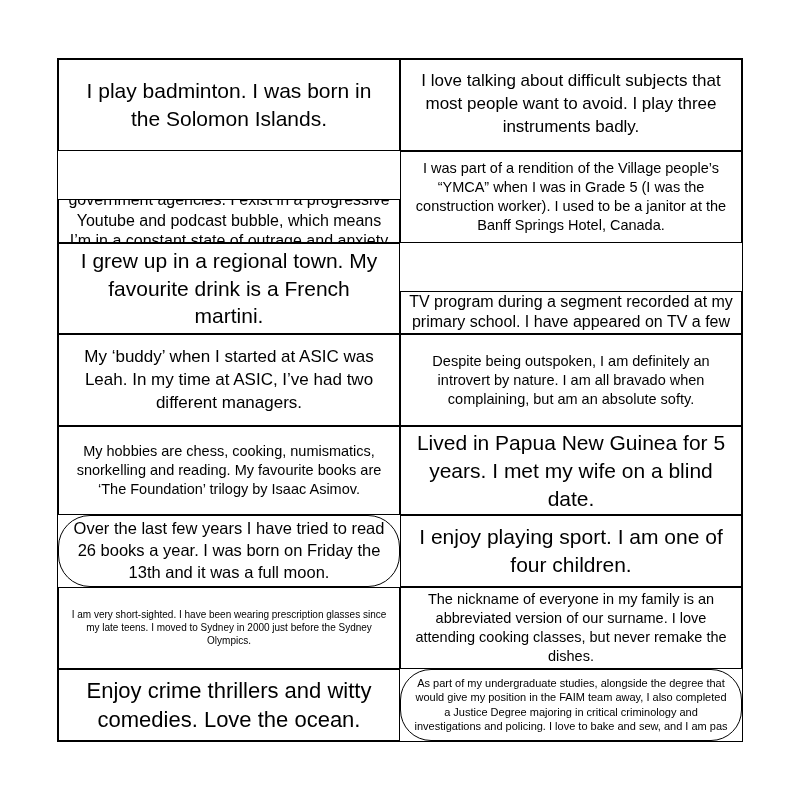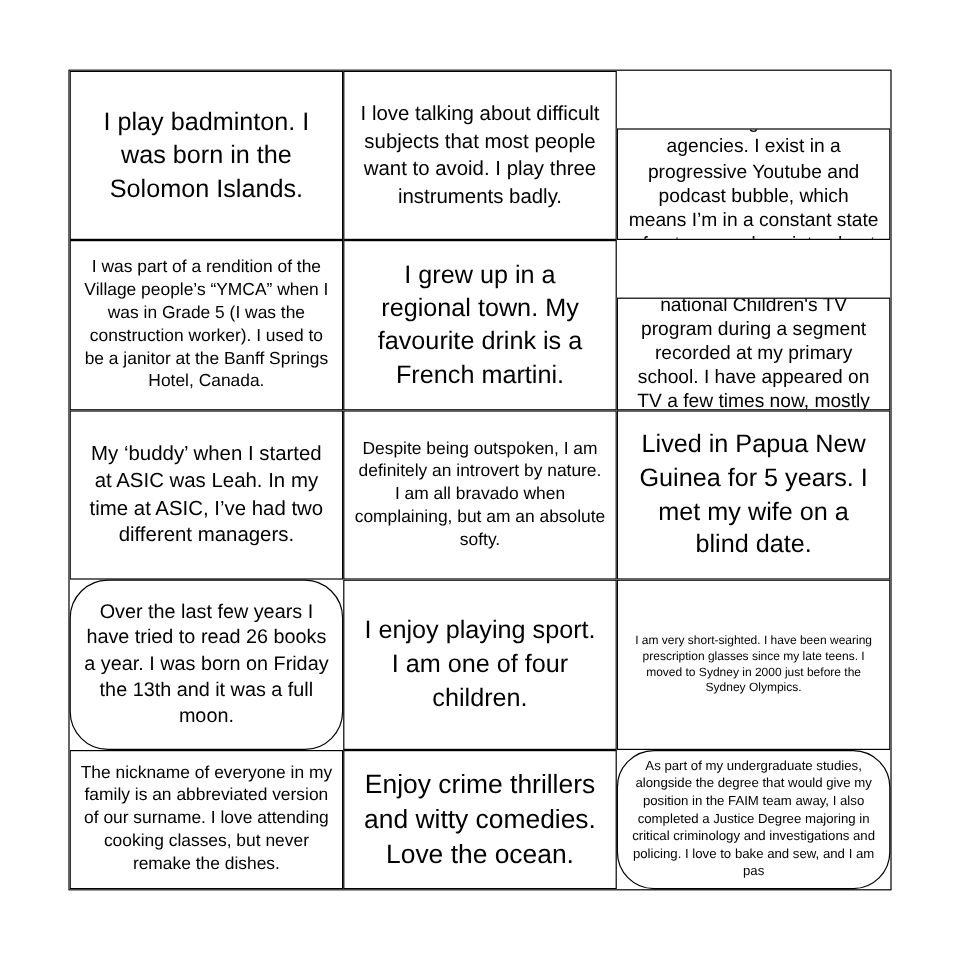--- a/index.html
+++ b/index.html
@@ -18,21 +18,21 @@
     background: #ffffff;
   }
   .bingo-card {
     position: absolute;
     left: 57px;
     top: 58px;
     width: 686px;
     height: 684px;
     box-sizing: border-box;
     display: grid;
-    grid-template-columns: repeat(3, 1fr);
+    grid-template-columns: repeat(2, 1fr);
     grid-template-rows: repeat(4, 1fr);
     border: 1px solid #000000;
     background: #ffffff;
   }
   .bingo-cell {
     box-sizing: border-box;
     border: 1px solid #000000;
     display: flex;
     align-items: center;
     justify-content: center;
@@ -81,20 +81,23 @@
     <div class="bingo-cell s12">
       <span class="cell-text">I lost my first tooth on a national Children's TV program during a segment recorded at my primary school. I have appeared on TV a few times now, mostly on news segments.</span>
     </div>
     <div class="bingo-cell s17">
       <span class="cell-text">My ‘buddy’ when I started at ASIC was Leah. In my time at ASIC, I’ve had two different managers.</span>
     </div>
     <div class="bingo-cell s14">
       <span class="cell-text">Despite being outspoken, I am definitely an introvert by nature. I am all bravado when complaining, but am an absolute softy.</span>
     </div>
 
+    <div class="bingo-cell s14">
+      <span class="cell-text">My hobbies are chess, cooking, numismatics, snorkelling and reading. My favourite books are ‘The Foundation’ trilogy by Isaac Asimov.</span>
+    </div>
     <div class="bingo-cell s21">
       <span class="cell-text">Lived in Papua New Guinea for 5 years. I met my wife on a blind date.</span>
     </div>
     <div class="bingo-cell s16">
       <span class="cell-text">Over the last few years I have tried to read 26 books a year. I was born on Friday the 13th and it was a full moon.</span>
     </div>
     <div class="bingo-cell s21">
       <span class="cell-text">I enjoy playing sport. I am one of four children.</span>
     </div>
 

